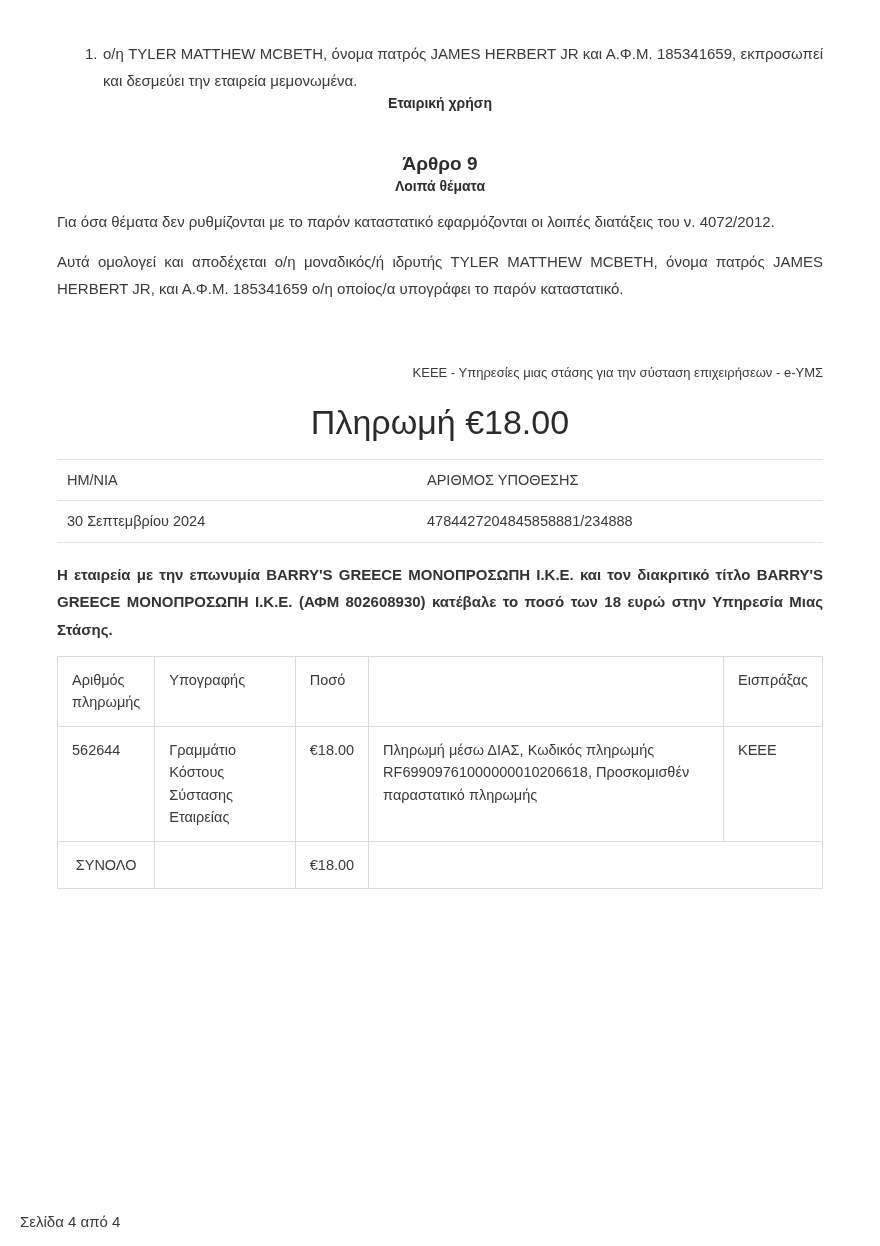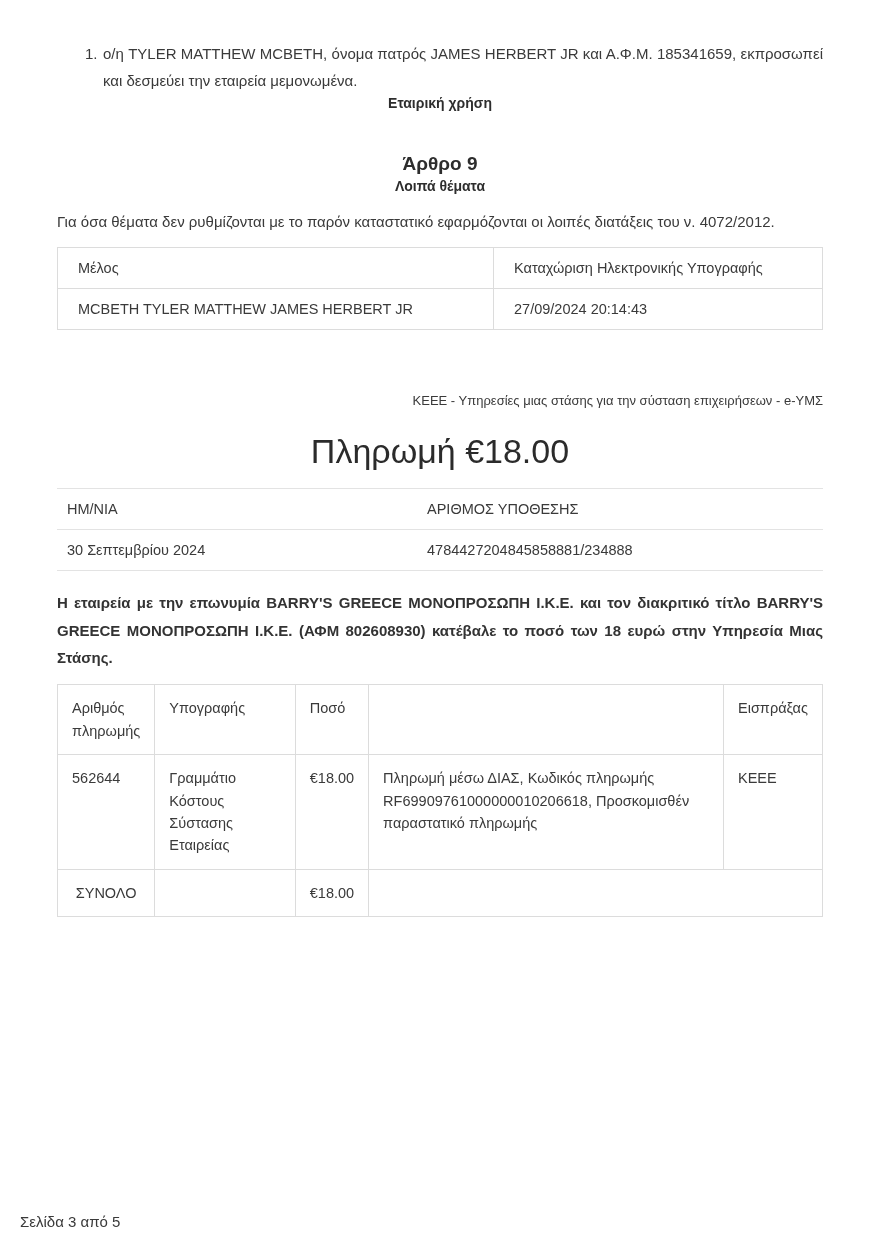--- a/index.html
+++ b/index.html
@@ -136,36 +136,23 @@
     <div class="numbered-item">
       <span class="num">1.</span>
       <span class="txt">ο/η TYLER MATTHEW MCBETH, όνομα πατρός JAMES HERBERT JR και Α.Φ.Μ. 185341659, εκπροσωπεί και δεσμεύει την εταιρεία μεμονωμένα.</span>
     </div>
 
     <div class="article-subtitle">Εταιρική χρήση</div>
 
     <div class="article-title section-gap">Άρθρο 9</div>
     <div class="article-subtitle">Λοιπά θέματα</div>
     <p class="para">Για όσα θέματα δεν ρυθμίζονται με το παρόν καταστατικό εφαρμόζονται οι λοιπές διατάξεις του ν. 4072/2012.</p>
-
-
-    <table class="tbl-sig">
-      <thead>
-        <tr>
-          <th class="col-member">Μέλος</th>
-          <th>Καταχώριση Ηλεκτρονικής Υπογραφής</th>
-        </tr>
-      </thead>
-      <tbody>
-        <tr>
-          <td>MCBETH TYLER MATTHEW JAMES HERBERT JR</td>
-          <td>27/09/2024 20:14:43</td>
-        </tr>
-      </tbody>
-    </table>
+    <p class="para">Αυτά ομολογεί και αποδέχεται ο/η μοναδικός/ή ιδρυτής TYLER MATTHEW MCBETH, όνομα πατρός JAMES HERBERT JR, και Α.Φ.Μ. 185341659 ο/η οποίος/α υπογράφει το παρόν καταστατικό.</p>
+
+
 
     <div class="org-line">ΚΕΕΕ - Υπηρεσίες μιας στάσης για την σύσταση επιχειρήσεων - e-ΥΜΣ</div>
 
     <div class="payment-title">Πληρωμή €18.00</div>
 
     <table class="tbl-meta">
       <thead>
         <tr>
           <th class="col-date">ΗΜ/ΝΙΑ</th>
           <th>ΑΡΙΘΜΟΣ ΥΠΟΘΕΣΗΣ</th>
@@ -204,14 +191,14 @@
           <td class="total-label">ΣΥΝΟΛΟ</td>
           <td></td>
           <td>€18.00</td>
           <td colspan="2"></td>
         </tr>
       </tbody>
     </table>
 
   </div>
 
-  <div class="page-footer">Σελίδα 3 από 5</div>
+  <div class="page-footer">Σελίδα 4 από 4</div>
 </div>
 
 </body></html>

